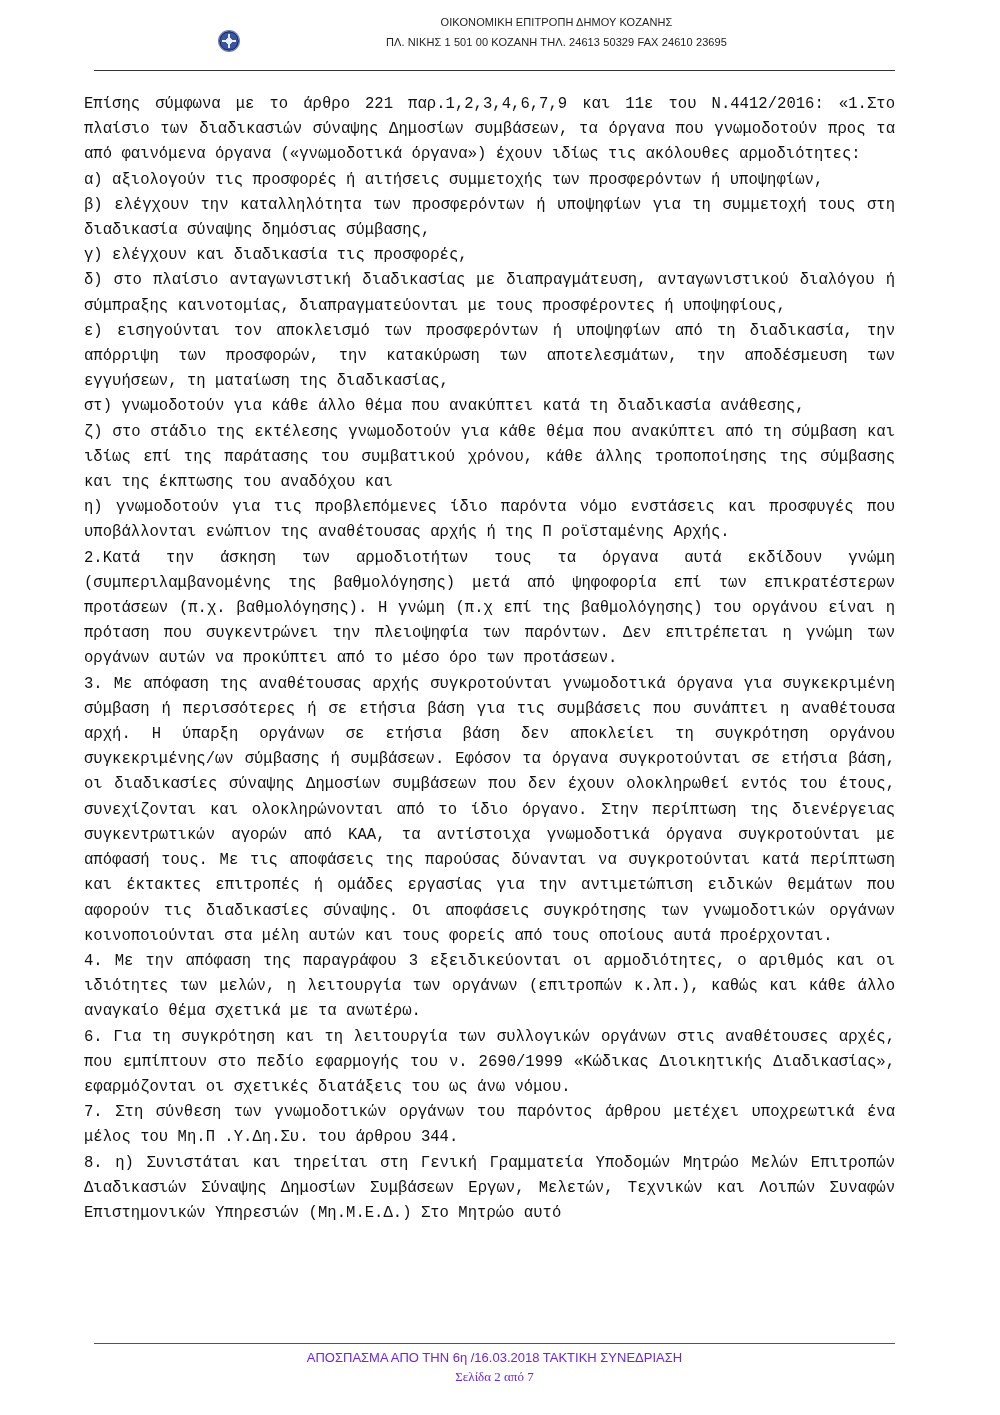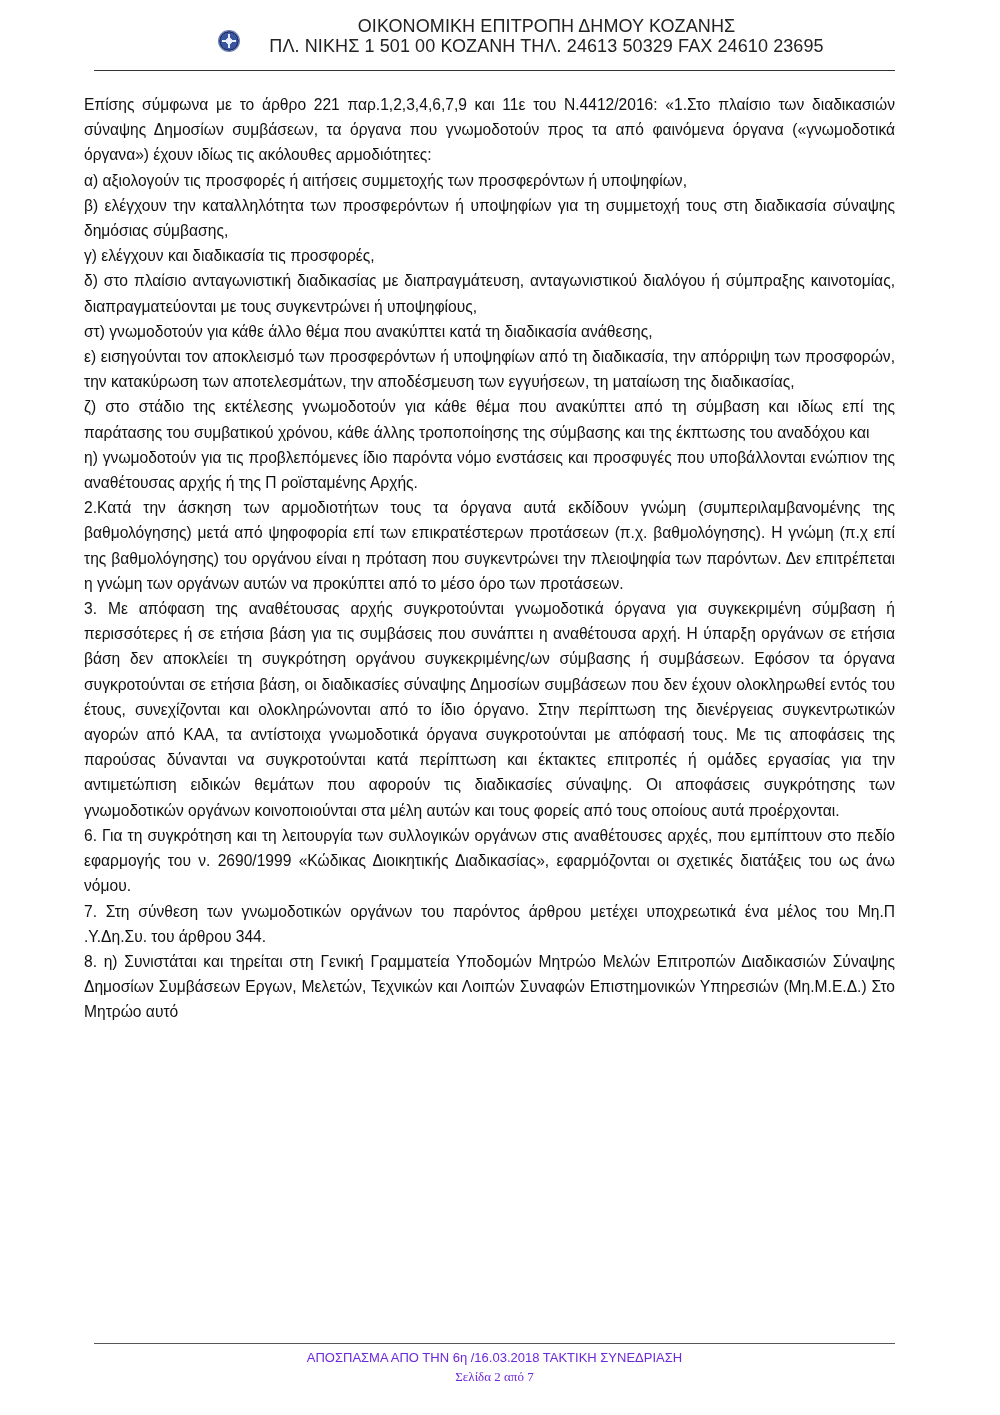--- a/index.html
+++ b/index.html
@@ -17,29 +17,29 @@
       background: radial-gradient(circle at 50% 50%, #dfe6f3 0 22%, #3a55a0 23% 60%, #1f2f6b 61% 100%);
       box-shadow: 0 0 0 1px #6b7fb8;
     }
     .logo::before {
       content: ""; position: absolute; left: 9px; top: 3px; width: 2px; height: 14px; background: #e8eefa;
     }
     .logo::after {
       content: ""; position: absolute; left: 3px; top: 9px; width: 14px; height: 2px; background: #e8eefa;
     }
     .hdr-line1, .hdr-line2 {
-      position: absolute; left: 2px; width: 100%; text-align: center;
-      font-family: "Liberation Sans", sans-serif; font-size: 18px; color: #222; letter-spacing: 0.1px;
+      position: absolute; left: 12px; width: 100%; text-align: center;
+      font-family: "Liberation Sans", sans-serif; font-size: 11px; color: #222; letter-spacing: 0.1px;
     }
     .hdr-line1 { top: 2px; padding-left: 100px; box-sizing: border-box; }
     .hdr-line2 { top: 22px; padding-left: 100px; box-sizing: border-box; }
 
     .content {
       position: absolute; left: 84px; top: 92px; width: 811px;
-      font-family: Liberation Sans, sans-serif;
+      font-family: Liberation Mono, monospace;
       font-size: 15.6px; line-height: 25.2px; text-align: justify; color: #111;
       font-stretch: condensed;
     }
     .content p { margin: 0; }
 
     .page-footer {
       position: absolute; left: 94px; top: 1343px; width: 801px; height: 50px;
       border-top: 1.5px solid #555;
     }
     .ftr-line1, .ftr-line2 {
@@ -56,27 +56,28 @@
   <div class="logo"></div>
   <div class="hdr-line1">ΟΙΚΟΝΟΜΙΚΗ  ΕΠΙΤΡΟΠΗ  ΔΗΜΟΥ   ΚΟΖΑΝΗΣ</div>
   <div class="hdr-line2">ΠΛ. ΝΙΚΗΣ  1  501 00  ΚΟΖΑΝΗ  ΤΗΛ.  24613 50329  FAX  24610 23695</div>
 </div>
 
 <div class="content">
   <p>Επίσης σύμφωνα με το άρθρο 221 παρ.1,2,3,4,6,7,9 και 11ε του Ν.4412/2016: «1.Στο πλαίσιο των διαδικασιών σύναψης Δημοσίων συμβάσεων, τα όργανα που γνωμοδοτούν προς τα από φαινόμενα όργανα («γνωμοδοτικά όργανα») έχουν ιδίως τις ακόλουθες αρμοδιότητες:</p>
   <p>α) αξιολογούν τις προσφορές ή αιτήσεις συμμετοχής των προσφερόντων ή υποψηφίων,</p>
   <p>β) ελέγχουν την καταλληλότητα των προσφερόντων ή υποψηφίων για τη συμμετοχή τους στη διαδικασία σύναψης δημόσιας σύμβασης,</p>
   <p>γ) ελέγχουν και διαδικασία τις προσφορές,</p>
-  <p>δ) στο πλαίσιο ανταγωνιστική διαδικασίας με διαπραγμάτευση, ανταγωνιστικού διαλόγου ή σύμπραξης καινοτομίας, διαπραγματεύονται με τους συγκεντρώνει ή υποψηφίους,</p>
+  <p>δ) στο πλαίσιο ανταγωνιστική διαδικασίας με διαπραγμάτευση, ανταγωνιστικού διαλόγου ή σύμπραξης καινοτομίας, διαπραγματεύονται με τους προσφέροντες ή υποψηφίους,</p>
+  <p>ε) εισηγούνται τον αποκλεισμό των προσφερόντων ή υποψηφίων από τη διαδικασία, την απόρριψη των προσφορών, την κατακύρωση των αποτελεσμάτων, την αποδέσμευση των εγγυήσεων, τη ματαίωση της διαδικασίας,</p>
   <p>στ) γνωμοδοτούν για κάθε άλλο θέμα που ανακύπτει κατά τη διαδικασία ανάθεσης,</p>
-  <p>ε) εισηγούνται τον αποκλεισμό των προσφερόντων ή υποψηφίων από τη διαδικασία, την απόρριψη των προσφορών, την κατακύρωση των αποτελεσμάτων, την αποδέσμευση των εγγυήσεων, τη ματαίωση της διαδικασίας,</p>
   <p>ζ) στο στάδιο της εκτέλεσης γνωμοδοτούν για κάθε θέμα που ανακύπτει από τη σύμβαση και ιδίως επί της παράτασης του συμβατικού χρόνου, κάθε άλλης τροποποίησης της σύμβασης και της έκπτωσης του αναδόχου και</p>
   <p>η) γνωμοδοτούν για τις προβλεπόμενες ίδιο παρόντα νόμο ενστάσεις και προσφυγές που υποβάλλονται ενώπιον της αναθέτουσας αρχής ή της Π ροϊσταμένης Αρχής.</p>
   <p>2.Κατά την άσκηση των αρμοδιοτήτων τους τα όργανα αυτά εκδίδουν γνώμη (συμπεριλαμβανομένης της βαθμολόγησης) μετά από ψηφοφορία επί των επικρατέστερων προτάσεων (π.χ. βαθμολόγησης). Η γνώμη (π.χ επί της βαθμολόγησης) του οργάνου είναι η πρόταση που συγκεντρώνει την πλειοψηφία των παρόντων. Δεν επιτρέπεται η γνώμη των οργάνων αυτών να προκύπτει από το μέσο όρο των προτάσεων.</p>
   <p>3. Με απόφαση της αναθέτουσας αρχής συγκροτούνται γνωμοδοτικά όργανα για συγκεκριμένη σύμβαση ή περισσότερες ή σε ετήσια βάση για τις συμβάσεις που συνάπτει η αναθέτουσα αρχή. Η ύπαρξη οργάνων σε ετήσια βάση δεν αποκλείει τη συγκρότηση οργάνου συγκεκριμένης/ων σύμβασης ή συμβάσεων. Εφόσον τα όργανα συγκροτούνται σε ετήσια βάση, οι διαδικασίες σύναψης Δημοσίων συμβάσεων που δεν έχουν ολοκληρωθεί εντός του έτους, συνεχίζονται και ολοκληρώνονται από το ίδιο όργανο. Στην περίπτωση της διενέργειας συγκεντρωτικών αγορών από ΚΑΑ, τα αντίστοιχα γνωμοδοτικά όργανα συγκροτούνται με απόφασή τους. Με τις αποφάσεις της παρούσας δύνανται να συγκροτούνται κατά περίπτωση και έκτακτες επιτροπές ή ομάδες εργασίας για την αντιμετώπιση ειδικών θεμάτων που αφορούν τις διαδικασίες σύναψης. Οι αποφάσεις συγκρότησης των γνωμοδοτικών οργάνων κοινοποιούνται στα μέλη αυτών και τους φορείς από τους οποίους αυτά προέρχονται.</p>
+  <p>4. Με την απόφαση της παραγράφου 3 εξειδικεύονται οι αρμοδιότητες, ο αριθμός και οι ιδιότητες των μελών, η λειτουργία των οργάνων (επιτροπών κ.λπ.), καθώς και κάθε άλλο αναγκαίο θέμα σχετικά με τα ανωτέρω.</p>
   <p>6. Για τη συγκρότηση και τη λειτουργία των συλλογικών οργάνων στις αναθέτουσες αρχές, που εμπίπτουν στο πεδίο εφαρμογής του ν. 2690/1999 «Κώδικας Διοικητικής Διαδικασίας», εφαρμόζονται οι σχετικές διατάξεις του ως άνω νόμου.</p>
   <p>7. Στη σύνθεση των γνωμοδοτικών οργάνων του παρόντος άρθρου μετέχει υποχρεωτικά ένα μέλος του Μη.Π .Υ.Δη.Συ. του άρθρου 344.</p>
   <p>8. η) Συνιστάται και τηρείται στη Γενική Γραμματεία Υποδομών Μητρώο Μελών Επιτροπών  Διαδικασιών Σύναψης Δημοσίων Συμβάσεων Εργων, Μελετών, Τεχνικών και Λοιπών Συναφών Επιστημονικών Υπηρεσιών (Μη.Μ.Ε.Δ.) Στο Μητρώο αυτό</p>
 </div>
 
 <div class="page-footer">
   <div class="ftr-line1">ΑΠΟΣΠΑΣΜΑ ΑΠΟ ΤΗΝ 6η /16.03.2018  ΤΑΚΤΙΚΗ  ΣΥΝΕΔΡΙΑΣΗ</div>
   <div class="ftr-line2">Σελίδα 2 από 7</div>
 </div>
 

